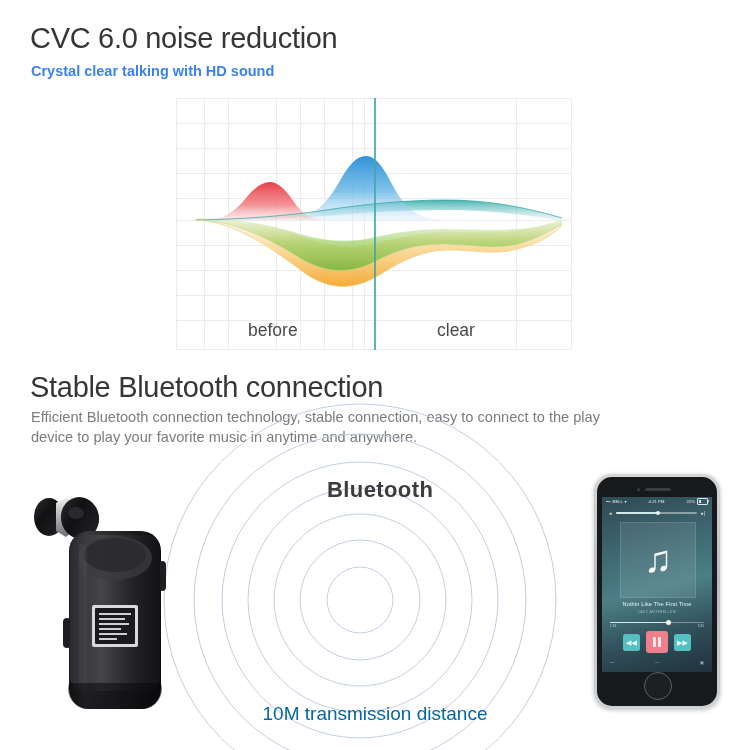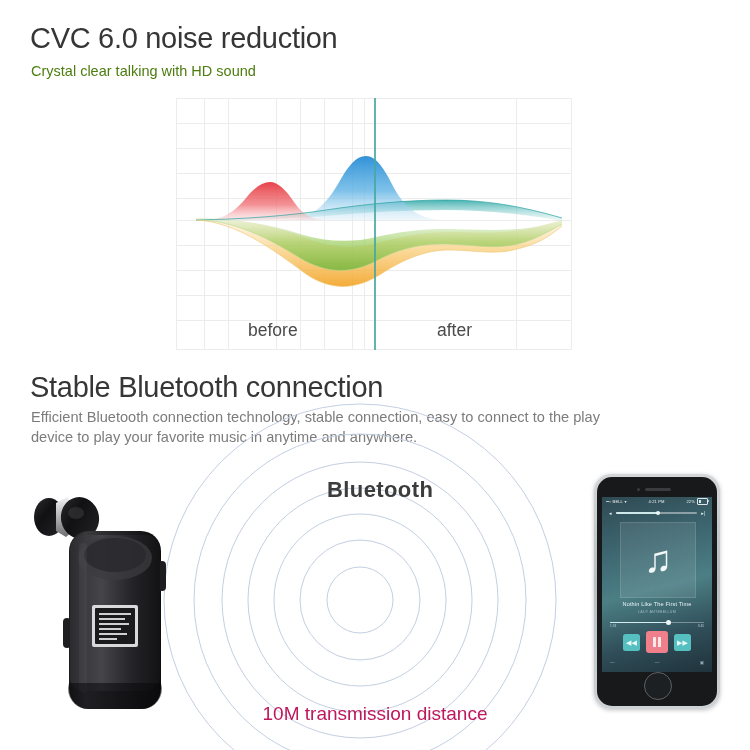--- a/index.html
+++ b/index.html
@@ -25,22 +25,22 @@
     font-weight: 400;
     letter-spacing: -0.3px;
     color: #363636;
     white-space: nowrap;
   }
   .sec1-sub {
     position: absolute;
     left: 31px;
     top: 63px;
     font-size: 14.5px;
-    font-weight: 400;
-    color: #4d7c0f;
+    font-weight: 700;
+    color: #3b82f6;
     white-space: nowrap;
   }
 
   
   .chart-wrap {
     position: absolute;
     left: 176px;
     top: 98px;
     width: 396px;
     height: 252px;
@@ -103,21 +103,21 @@
   .ripples svg { display: block; width: 430px; height: 430px; }
 
   
   .caption {
     position: absolute;
     left: 0;
     top: 703px;
     width: 750px;
     text-align: center;
     font-size: 19px;
-    color: #be185d;
+    color: #0369a1;
   }
 
   
   .earphone {
     position: absolute;
     left: 32px;
     top: 483px;
     width: 160px;
     height: 232px;
   }
@@ -342,21 +342,21 @@
 
       <path d="M20,122 C70,121 110,118 150,112 C190,106 230,102 270,102 C310,102 345,108 386,120" fill="none" stroke="#1d9d9a" stroke-width="1" opacity="0.65"></path>
       <path d="M20,122 C58,122 92,140 124,160 C150,176 176,176 200,163 C222,151 244,146 266,146 C294,146 318,152 342,146 C358,142 372,134 386,126" fill="none" stroke="#b7d98f" stroke-width="0.9" opacity="0.7"></path>
       <path d="M20,122 C60,124 95,150 130,176 C155,193 180,192 205,176 C228,161 250,152 272,152 C300,152 320,158 345,150 C360,146 372,140 386,128" fill="none" stroke="#f0c97c" stroke-width="0.9" opacity="0.75"></path>
     </g>
 
     <line x1="199" y1="0" x2="199" y2="252" stroke="#46a9a2" stroke-width="1.8" opacity="0.95"></line>
   </svg>
 
   <div class="chart-label lbl-before">before</div>
-  <div class="chart-label lbl-after">after</div>
+  <div class="chart-label lbl-after">clear</div>
 </div>
 
 <div class="sec2-title">Stable Bluetooth connection</div>
 <div class="sec2-body">Efficient Bluetooth connection technology, stable connection, easy to connect to the play device to play your favorite music in  anytime and anywhere.</div>
 
 <div class="ripples">
   <svg viewBox="0 0 430 430" xmlns="http://www.w3.org/2000/svg">
     <g fill="none" stroke="#c3cfe2" stroke-width="1">
       <circle cx="210" cy="210" r="33"></circle>
       <circle cx="210" cy="210" r="60"></circle>

